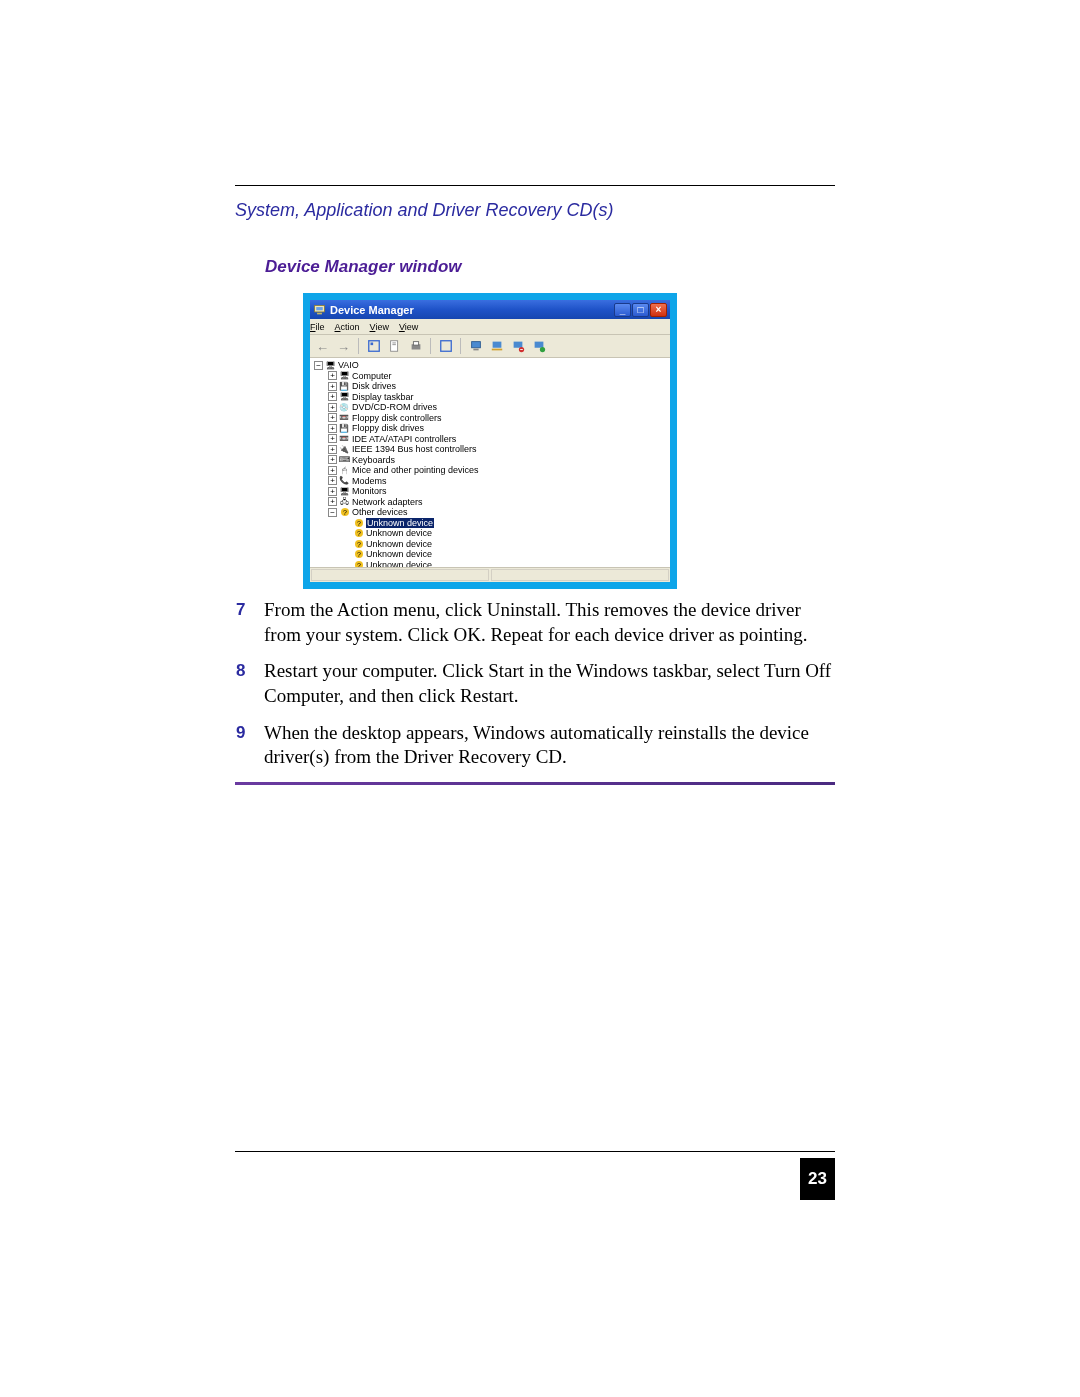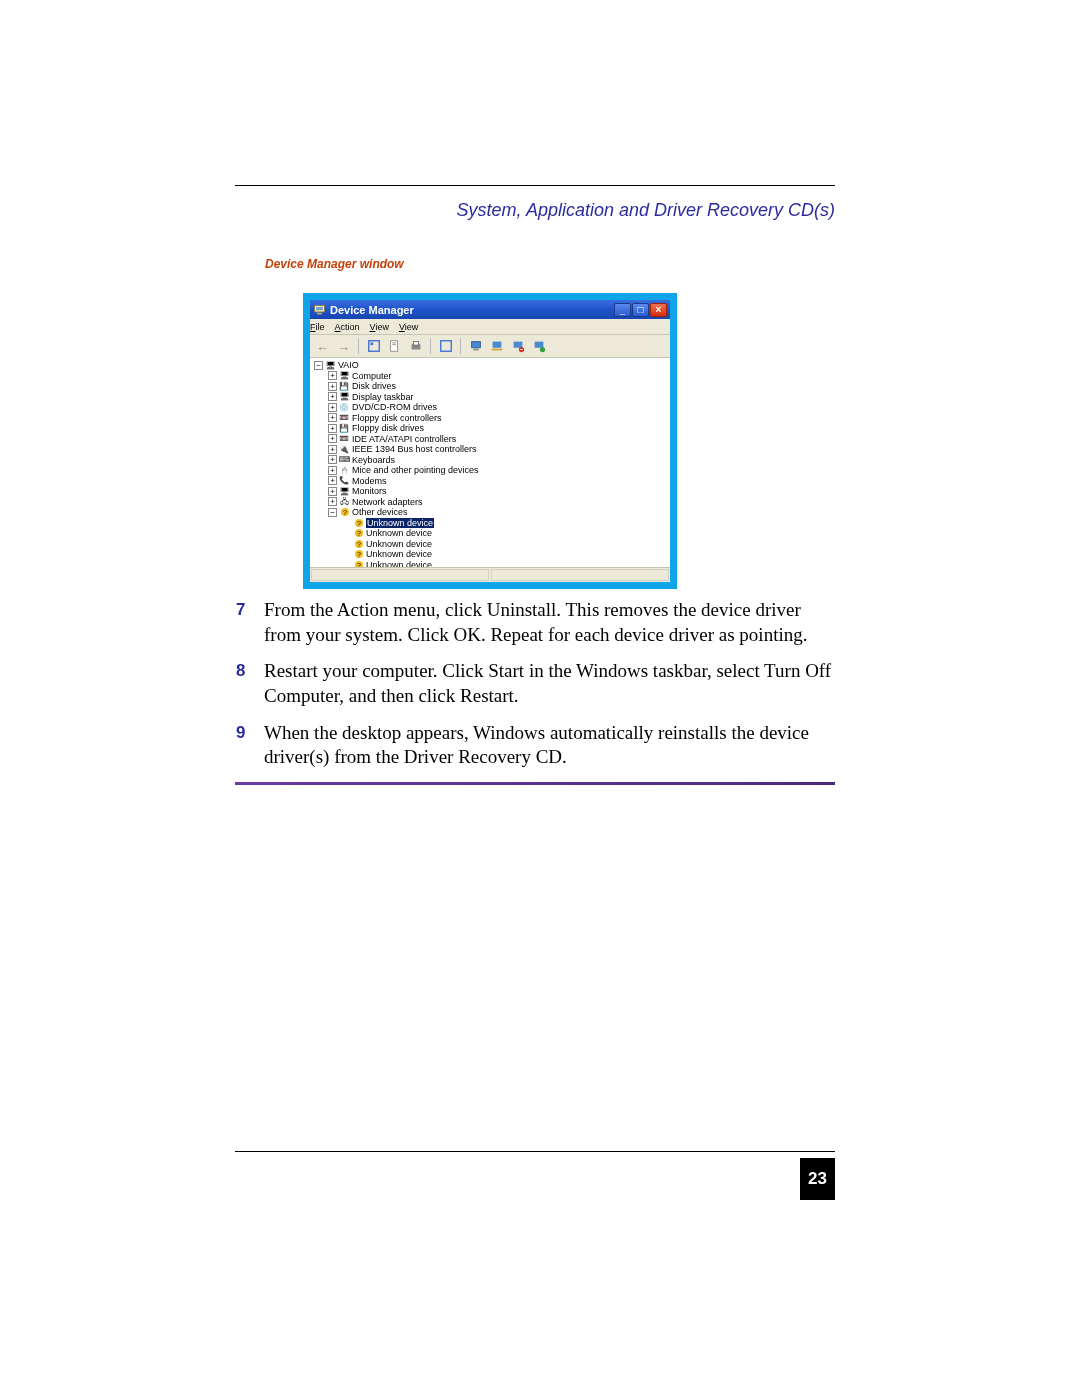--- a/index.html
+++ b/index.html
@@ -22,35 +22,34 @@
     top: 185px;
     left: 235px;
     width: 600px;
     border-top: 1.5px solid #000;
   }
   .running-head {
     position: absolute;
     top: 200px;
     left: 235px;
     width: 600px;
-    text-align: right;
     font-style: italic;
     color: #2b2ba0;
     font-family: Arial, sans-serif;
     font-size: 18px;
   }
   .caption {
     position: absolute;
     top: 257px;
     left: 265px;
     font-family: Arial, sans-serif;
     font-weight: bold;
     font-style: italic;
-    color: #c2410c;
-    font-size: 12px;
+    color: #4c1d95;
+    font-size: 17px;
   }
   
   .dm-window {
     position: absolute;
     top: 293px;
     left: 303px;
     width: 374px;
     height: 296px;
     border: 7px solid #0ea5e9;
     background: #fff;

